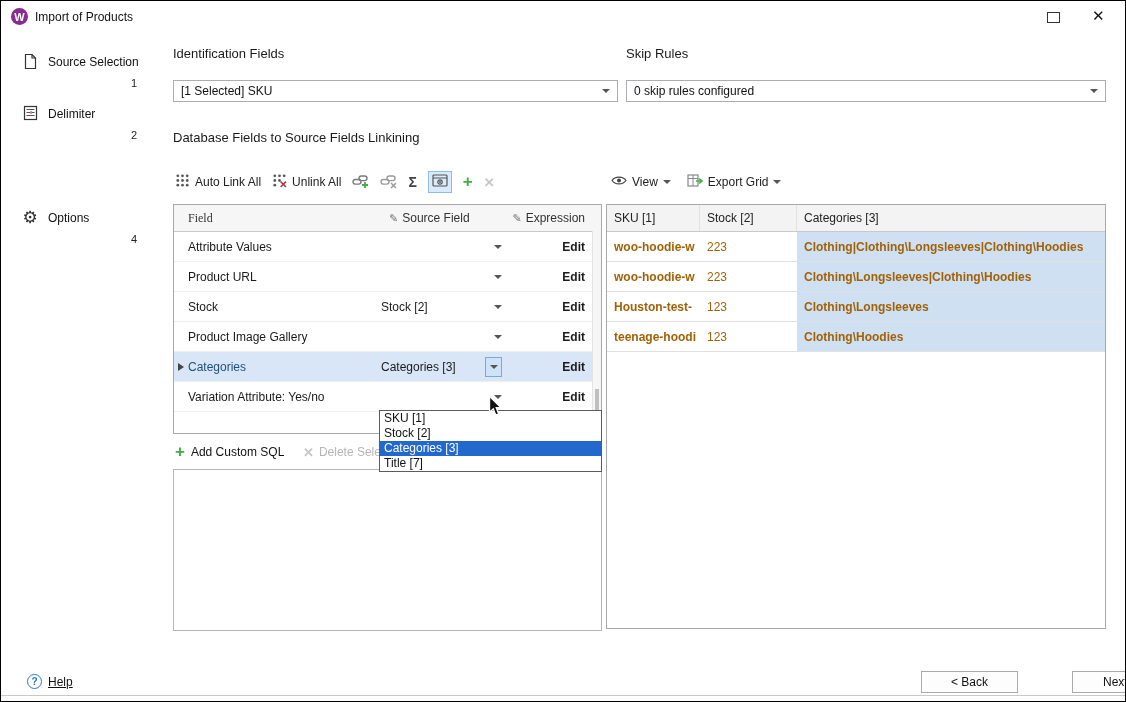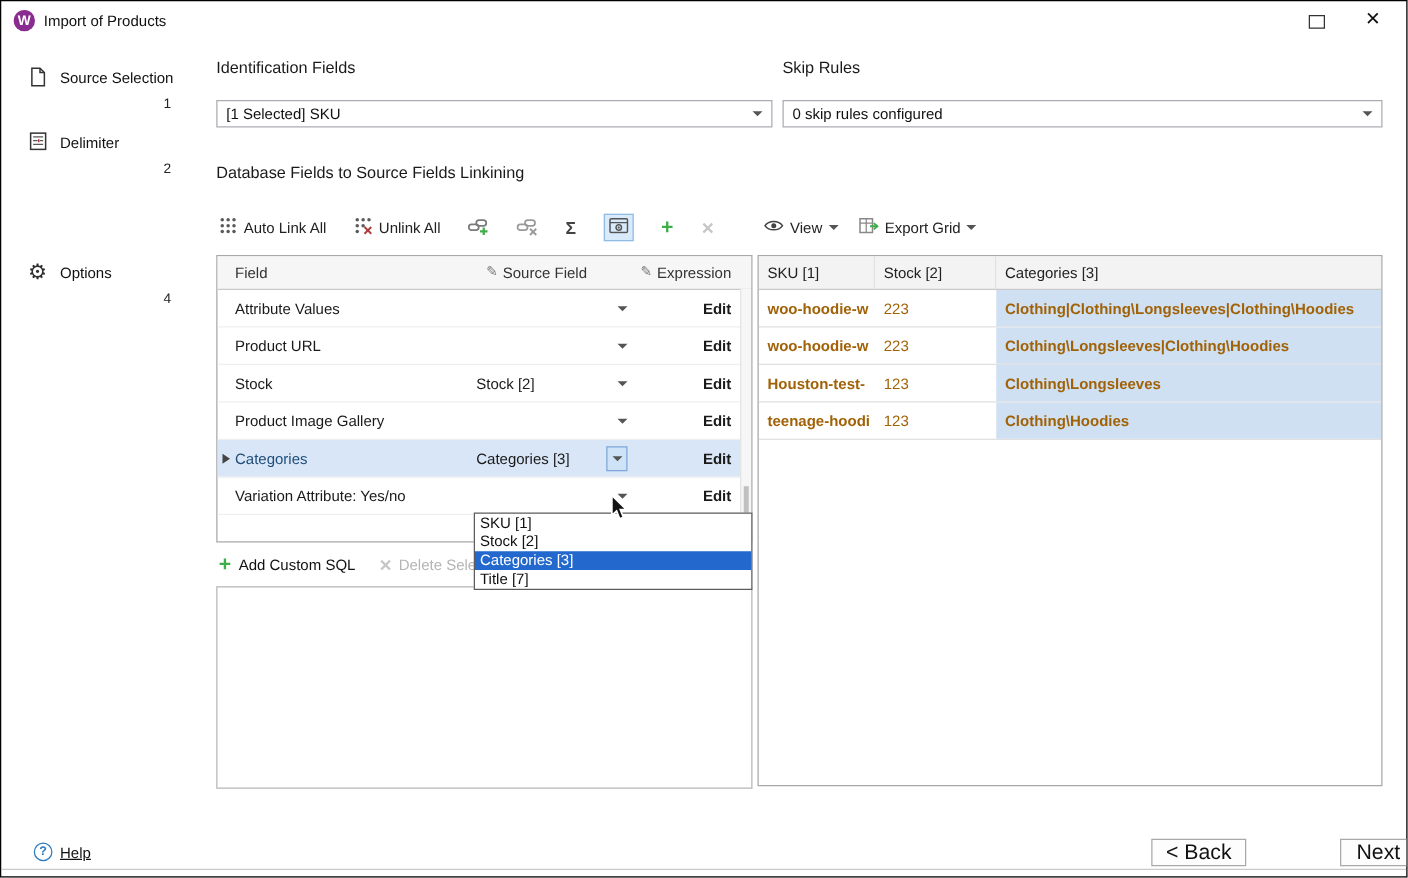--- a/index.html
+++ b/index.html
@@ -19,31 +19,31 @@
   .step .s-num{position:absolute;right:10px;bottom:2px;font-size:11px;color:#222;}
   .step.active{border:2px solid #000;}
   .gear-glyph{font-size:17px;color:#2f2f2f;line-height:17px;}
 
   
   .h-section{position:absolute;font-size:13px;color:#1a1a1a;}
   .combo{position:absolute;height:22px;border:1px solid #abadb3;background:#fff;display:flex;align-items:center;justify-content:space-between;padding:0 7px;font-size:12px;color:#111;box-sizing:border-box;}
   .caret{width:0;height:0;border-left:4px solid transparent;border-right:4px solid transparent;border-top:4px solid #555;display:inline-block;}
 
   
-  .toolbar{position:absolute;height:26px;display:flex;align-items:center;gap:22px;font-size:12px;color:#222;}
+  .toolbar{position:absolute;height:26px;display:flex;align-items:center;gap:11px;font-size:12px;color:#222;}
   .tbtn{display:flex;align-items:center;gap:5px;white-space:nowrap;}
   .tglyph{font-size:14px;font-weight:bold;color:#444;line-height:14px;}
   .ttoggle{border:1px solid #90bce4;background:#d9eafb;padding:2px 3px;display:flex;align-items:center;}
   .plus-green{color:#3fae49;font-size:17px;font-weight:bold;line-height:14px;}
   .x-gray{color:#c6c6c6;font-size:13px;font-weight:bold;line-height:13px;}
 
   
   .lgrid{position:absolute;left:172px;top:203px;width:429px;height:230px;border:1px solid #a8a8a8;background:#fff;box-sizing:border-box;overflow:hidden;}
   .lg-head{display:flex;height:26px;background:#f6f6f6;border-bottom:1px solid #c9c9c9;align-items:center;font-size:12px;color:#333;}
-  .lg-head .hf{width:203px;padding-left:14px;box-sizing:border-box;}
+  .lg-head .hf{width:203px;padding-left:14px;box-sizing:border-box;font-family:Liberation Serif, serif;}
   .lg-head .hs{width:128px;padding-left:12px;box-sizing:border-box;display:flex;gap:4px;align-items:center;}
   .lg-head .he{width:88px;box-sizing:border-box;display:flex;gap:4px;align-items:center;justify-content:flex-end;padding-right:8px;}
   .pencil{color:#777;font-size:11px;line-height:11px;}
   .lg-filter{display:flex;height:28px;border-bottom:1px solid #e3e3e3;align-items:center;position:relative;}
   .lg-filter .ftext{flex:1;text-align:center;color:#9a9a9a;font-size:11px;}
   .lg-filter .funnel{position:absolute;left:5px;top:8px;}
   .lrow{display:flex;height:30px;align-items:center;font-size:12px;color:#1a1a1a;border-bottom:1px solid #efefef;box-sizing:border-box;}
   .lrow .m{width:14px;display:flex;justify-content:center;align-items:center;}
   .lrow .f{width:189px;white-space:nowrap;overflow:hidden;}
   .lrow .s{width:128px;display:flex;align-items:center;justify-content:space-between;padding:0 3px 0 4px;box-sizing:border-box;}
@@ -74,21 +74,21 @@
   .rrow{display:flex;height:29px;font-size:12px;color:#a16207;align-items:stretch;border-bottom:1px solid #e0e0e0;}
   .rrow .rc{display:flex;align-items:center;padding-left:7px;box-sizing:border-box;white-space:nowrap;overflow:hidden;}
   .rrow .sku{font-weight:bold;width:93px;}
   .rrow .stock{width:97px;}
   .rrow .cats{flex:1;background:#cfe0f2;font-weight:bold;}
 
   
   .helpbox{position:absolute;left:26px;top:673px;display:flex;align-items:center;gap:6px;font-size:12px;color:#111;}
   .helpbox .htext{text-decoration:underline;}
   .qcircle{width:15px;height:15px;border-radius:50%;border:1px solid #2b7bbf;color:#2b7bbf;font-size:10px;display:flex;align-items:center;justify-content:center;font-weight:bold;box-sizing:border-box;}
-  .fbtn{position:absolute;top:670px;width:76px;height:22px;border:1px solid #a9a9a9;background:#fdfdfd;font-size:17px;color:#111;display:flex;align-items:center;justify-content:center;box-sizing:border-box;}
+  .fbtn{position:absolute;top:670px;width:97px;height:22px;border:1px solid #a9a9a9;background:#fdfdfd;font-size:12px;color:#111;display:flex;align-items:center;justify-content:center;box-sizing:border-box;}
   .bottomline{position:absolute;left:0;top:694px;width:100%;height:1px;background:#c9c9c9;}
 
   .cursor{position:absolute;left:486px;top:394px;z-index:100;}
 </style>
 </head>
 <body>
 
 <div class="window">
 
   <div>

